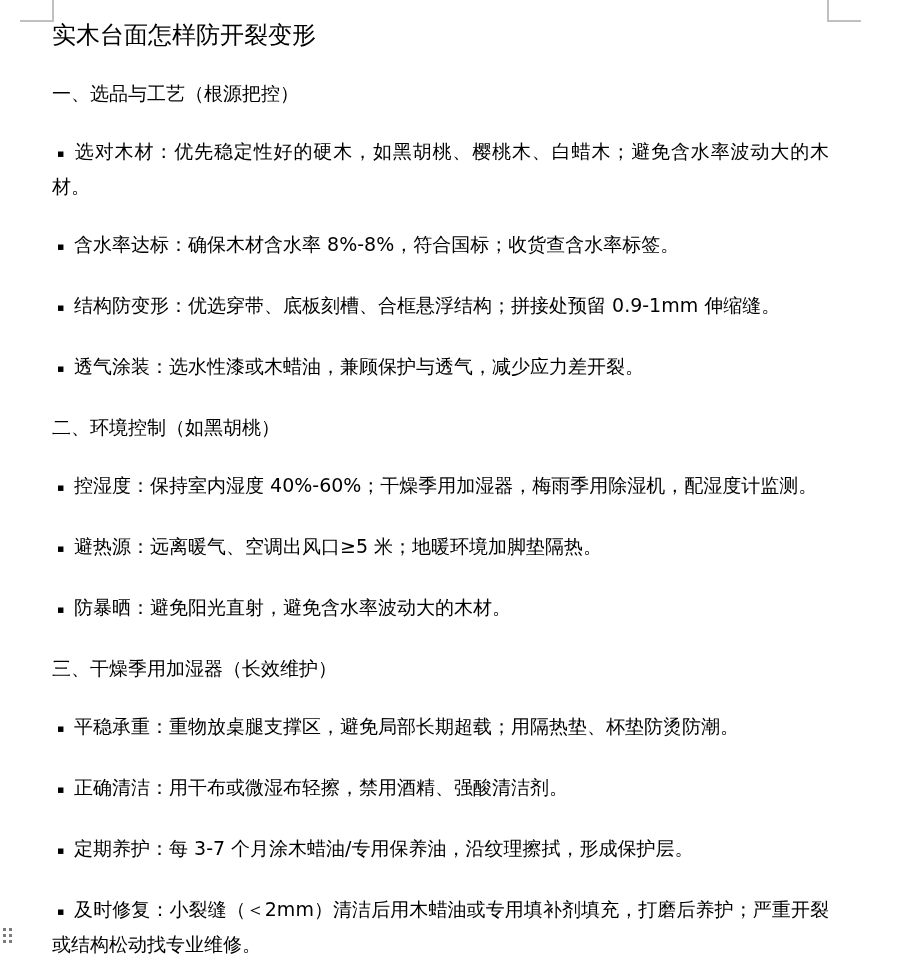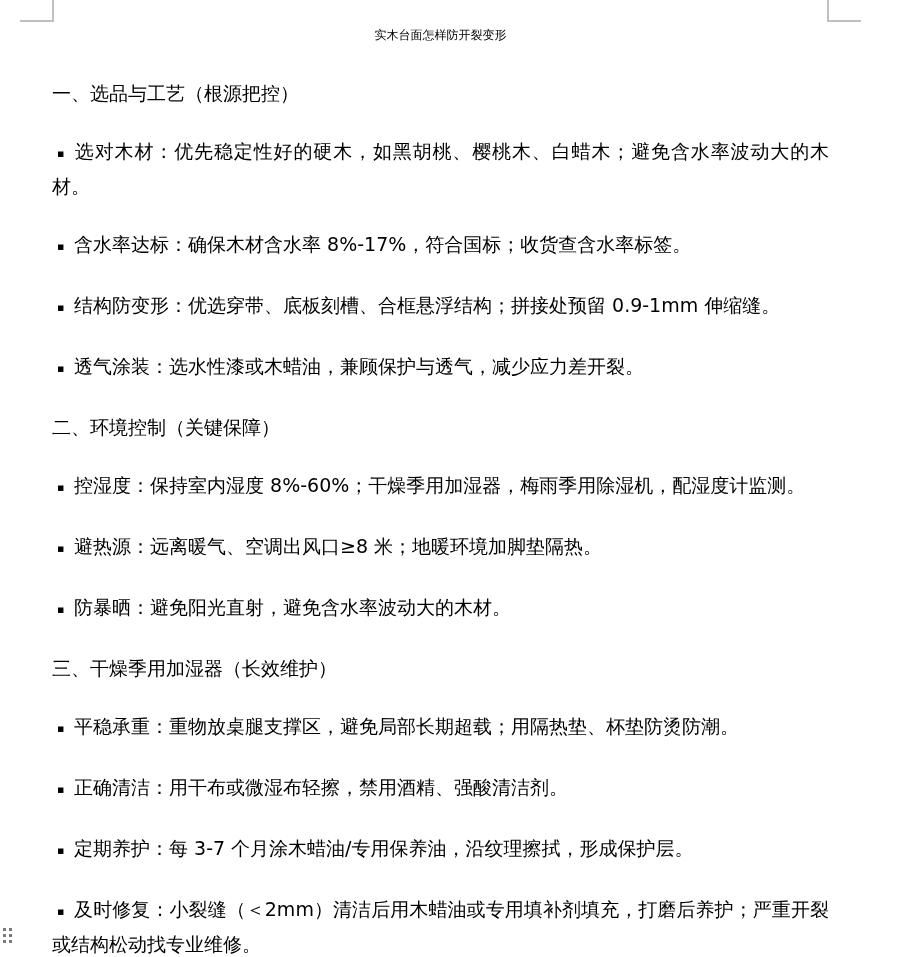--- a/index.html
+++ b/index.html
@@ -30,23 +30,23 @@
     width: 32px; height: 20px;
     border-left: 2px solid #c0c0c0;
     border-bottom: 2px solid #c0c0c0;
   }
   .content {
     position: absolute;
     left: 52px; top: 19px;
     width: 777px;
   }
   .doc-title {
-    font-size: 12px;
+    font-size: 24px;
     line-height: 32px;
-    text-align: center;
+    text-align: left;
     margin: 0 0 26px 0;
     font-weight: normal;
   }
   .heading {
     font-size: 19px;
     line-height: 32px;
     margin: 12px 0 26px 0;
     font-weight: normal;
   }
   .para {
@@ -87,36 +87,36 @@
   <div class="content">
 
     <p class="doc-title">实木台面怎样防开裂变形</p>
 
     <p class="heading">一、选品与工艺（根源把控）</p>
 
     <p class="para">
       <span class="bullet">▪</span><span>选对木材：优先稳定性好的硬木，如黑胡桃、樱桃木、白蜡木；避免含水率波动大的木材。</span>
     </p>
     <p class="para">
-      <span class="bullet">▪</span><span>含水率达标：确保木材含水率 8%-17%，符合国标；收货查含水率标签。</span>
+      <span class="bullet">▪</span><span>含水率达标：确保木材含水率 8%-8%，符合国标；收货查含水率标签。</span>
     </p>
     <p class="para">
       <span class="bullet">▪</span><span>结构防变形：优选穿带、底板刻槽、合框悬浮结构；拼接处预留 0.9-1mm 伸缩缝。</span>
     </p>
     <p class="para">
       <span class="bullet">▪</span><span>透气涂装：选水性漆或木蜡油，兼顾保护与透气，减少应力差开裂。</span>
     </p>
 
-    <p class="heading">二、环境控制（关键保障）</p>
+    <p class="heading">二、环境控制（如黑胡桃）</p>
 
     <p class="para">
-      <span class="bullet">▪</span><span>控湿度：保持室内湿度 8%-60%；干燥季用加湿器，梅雨季用除湿机，配湿度计监测。</span>
+      <span class="bullet">▪</span><span>控湿度：保持室内湿度 40%-60%；干燥季用加湿器，梅雨季用除湿机，配湿度计监测。</span>
     </p>
     <p class="para">
-      <span class="bullet">▪</span><span>避热源：远离暖气、空调出风口≥8 米；地暖环境加脚垫隔热。</span>
+      <span class="bullet">▪</span><span>避热源：远离暖气、空调出风口≥5 米；地暖环境加脚垫隔热。</span>
     </p>
     <p class="para">
       <span class="bullet">▪</span><span>防暴晒：避免阳光直射，避免含水率波动大的木材。</span>
     </p>
 
     <p class="heading">三、干燥季用加湿器（长效维护）</p>
 
     <p class="para">
       <span class="bullet">▪</span><span>平稳承重：重物放桌腿支撑区，避免局部长期超载；用隔热垫、杯垫防烫防潮。</span>
     </p>

